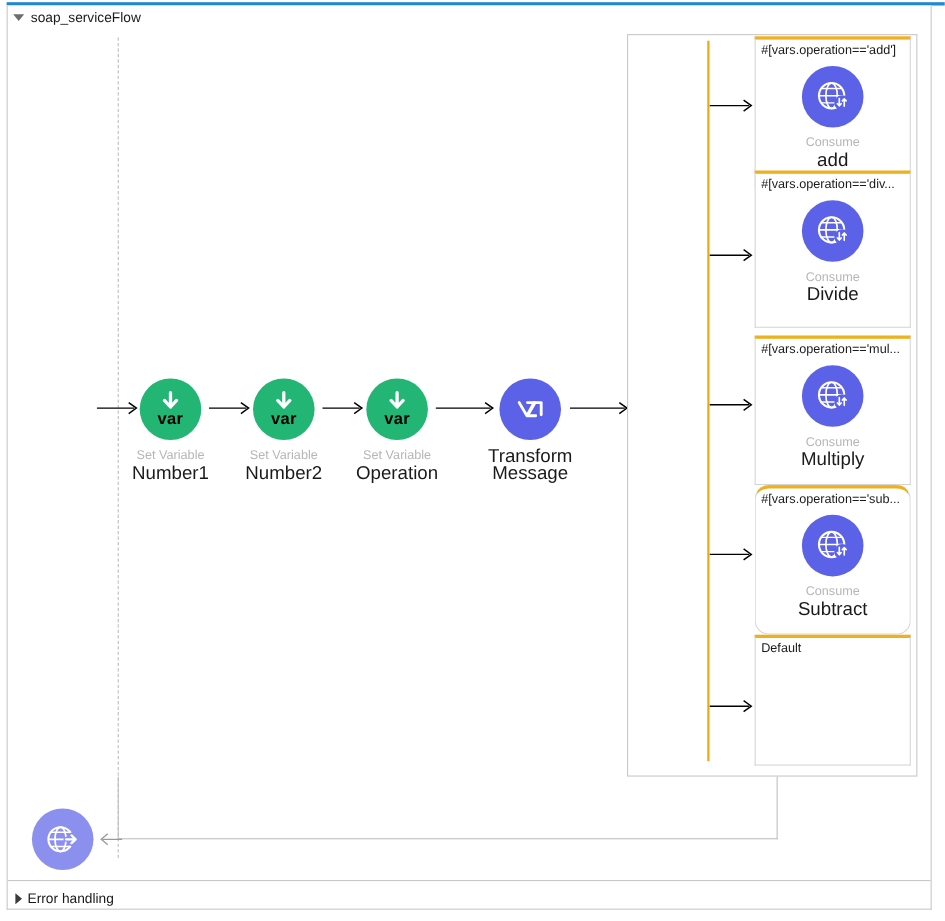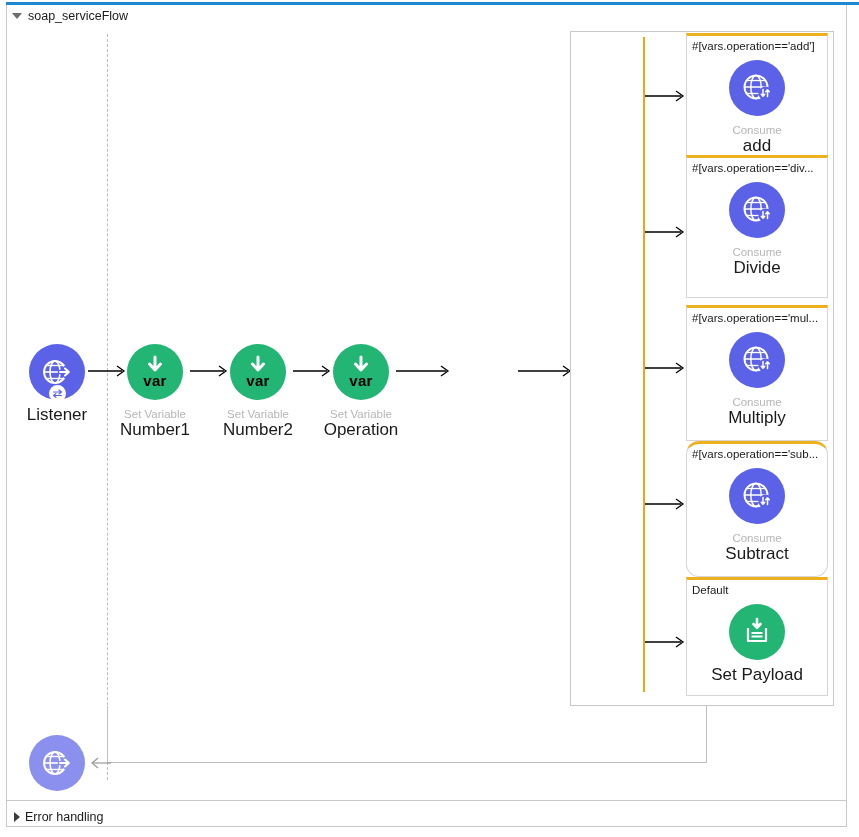--- a/index.html
+++ b/index.html
@@ -201,40 +201,20 @@
   <div class="top-bar"></div>
   <div class="flow-box"></div>
 
   <div class="flow-header">
     <span class="tri-down"></span>
     <span>soap_serviceFlow</span>
   </div>
 
   <div class="dashed-sep"></div>
 
-  <div class="node" style="left:2px; top:344px;">
-    <div class="circle c-purple">
-      <svg width="34" height="34" viewBox="0 0 34 34">
-        <circle cx="15" cy="17" r="11" fill="none" stroke="#ffffff" stroke-width="1.9"></circle>
-        <ellipse cx="15" cy="17" rx="5" ry="11" fill="none" stroke="#ffffff" stroke-width="1.6"></ellipse>
-        <line x1="4" y1="17" x2="26" y2="17" stroke="#ffffff" stroke-width="1.6"></line>
-        <line x1="6.5" y1="10.5" x2="23.5" y2="10.5" stroke="#ffffff" stroke-width="1.4"></line>
-        <line x1="6.5" y1="23.5" x2="23.5" y2="23.5" stroke="#ffffff" stroke-width="1.4"></line>
-        <path d="M20 17 L29 17 M25.5 13 L30 17 L25.5 21" fill="none" stroke="#5C62E8" stroke-width="4.6" stroke-linecap="round" stroke-linejoin="round"></path>
-        <path d="M20 17 L28.5 17 M25 13.5 L28.8 17 L25 20.5" fill="none" stroke="#ffffff" stroke-width="2.1" stroke-linecap="round" stroke-linejoin="round"></path>
-      </svg>
-      <span class="badge">
-        <svg width="13" height="13" viewBox="0 0 13 13">
-          <path d="M2.5 5 H10 M8 3 L10.5 5 L8 7" fill="none" stroke="#5C62E8" stroke-width="1.1" stroke-linecap="round" stroke-linejoin="round"></path>
-          <path d="M10.5 8.5 H3 M5 6.5 L2.5 8.5 L5 10.5" fill="none" stroke="#5C62E8" stroke-width="1.1" stroke-linecap="round" stroke-linejoin="round"></path>
-        </svg>
-      </span>
-    </div>
-    <div class="node-label single">Listener</div>
-  </div>
 
   <svg class="arrow" style="left:88px; top:362px;" width="42" height="18">
     <line x1="0" y1="9" x2="34" y2="9" stroke="#000" stroke-width="1.3"></line>
     <path d="M29 4 L36 9 L29 14" fill="none" stroke="#000" stroke-width="1.3"></path>
   </svg>
 
   <div class="node" style="left:100px; top:344px;">
     <div class="circle c-green">
       <svg width="46" height="46" viewBox="0 0 46 46">
         <path d="M23 8 L23 20 M17.5 15 L23 21 L28.5 15" fill="none" stroke="#ffffff" stroke-width="3" stroke-linecap="round" stroke-linejoin="round"></path>
@@ -275,20 +255,31 @@
     </div>
     <div class="node-sub">Set Variable</div>
     <div class="node-label">Operation</div>
   </div>
 
   <svg class="arrow" style="left:396px; top:362px;" width="60" height="18">
     <line x1="0" y1="9" x2="50" y2="9" stroke="#000" stroke-width="1.3"></line>
     <path d="M45 4 L52 9 L45 14" fill="none" stroke="#000" stroke-width="1.3"></path>
   </svg>
 
+  <div class="node" style="left:427px; top:344px;">
+    <div class="circle c-purple">
+      <svg width="34" height="34" viewBox="0 0 34 34">
+        <path d="M7 11 L14 23 L20.5 11" fill="none" stroke="#ffffff" stroke-width="2.6" stroke-linecap="round" stroke-linejoin="round"></path>
+        <path d="M14.5 11 L21.5 11 L14.5 23 L22 23" fill="none" stroke="#ffffff" stroke-width="2.6" stroke-linecap="round" stroke-linejoin="round"></path>
+        <path d="M21.5 11 L27 11 L27 22" fill="none" stroke="#ffffff" stroke-width="2.6" stroke-linecap="round" stroke-linejoin="round"></path>
+      </svg>
+    </div>
+    <div class="node-label single">Transform</div>
+    <div class="node-label">Message</div>
+  </div>
 
   <svg class="arrow" style="left:518px; top:362px;" width="60" height="18">
     <line x1="0" y1="9" x2="50" y2="9" stroke="#000" stroke-width="1.3"></line>
     <path d="M45 4 L52 9 L45 14" fill="none" stroke="#000" stroke-width="1.3"></path>
   </svg>
 
   <div class="choice-scope"></div>
   <div class="spine"></div>
 
 
@@ -388,31 +379,20 @@
           <path d="M27.5 25.5 L27.5 19 M25.8 20.7 L27.5 18.8 L29.2 20.7" fill="none" stroke="#ffffff" stroke-width="1.5" stroke-linecap="round" stroke-linejoin="round"></path>
         </svg>
       </div>
       <div class="node-sub">Consume</div>
       <div class="node-label">Subtract</div>
     </div>
   </div>
 
   <div class="branch" style="top:577px; height:119px;">
     <div class="branch-cond">Default</div>
-    <div class="branch-body">
-      <div class="circle c-green">
-        <svg width="34" height="34" viewBox="0 0 34 34">
-          <path d="M8 13 L8 26 L26 26 L26 13" fill="none" stroke="#ffffff" stroke-width="2.2" stroke-linejoin="round"></path>
-          <line x1="11.5" y1="18" x2="22.5" y2="18" stroke="#ffffff" stroke-width="2"></line>
-          <line x1="11.5" y1="21.5" x2="22.5" y2="21.5" stroke="#ffffff" stroke-width="2"></line>
-          <path d="M17 4 L17 12 M13.5 9 L17 12.8 L20.5 9" fill="none" stroke="#ffffff" stroke-width="2.6" stroke-linecap="round" stroke-linejoin="round"></path>
-        </svg>
-      </div>
-      <div class="node-label single">Set Payload</div>
-    </div>
   </div>
 
   <div class="return-box"></div>
   <svg class="arrow" style="left:89px; top:755px;" width="24" height="16">
     <line x1="22" y1="8" x2="4" y2="8" stroke="#9a9a9a" stroke-width="1.2"></line>
     <path d="M9 3 L3 8 L9 13" fill="none" stroke="#9a9a9a" stroke-width="1.2"></path>
   </svg>
 
   <div class="node" style="left:2px; top:735px;">
     <div class="circle c-purple-l">

